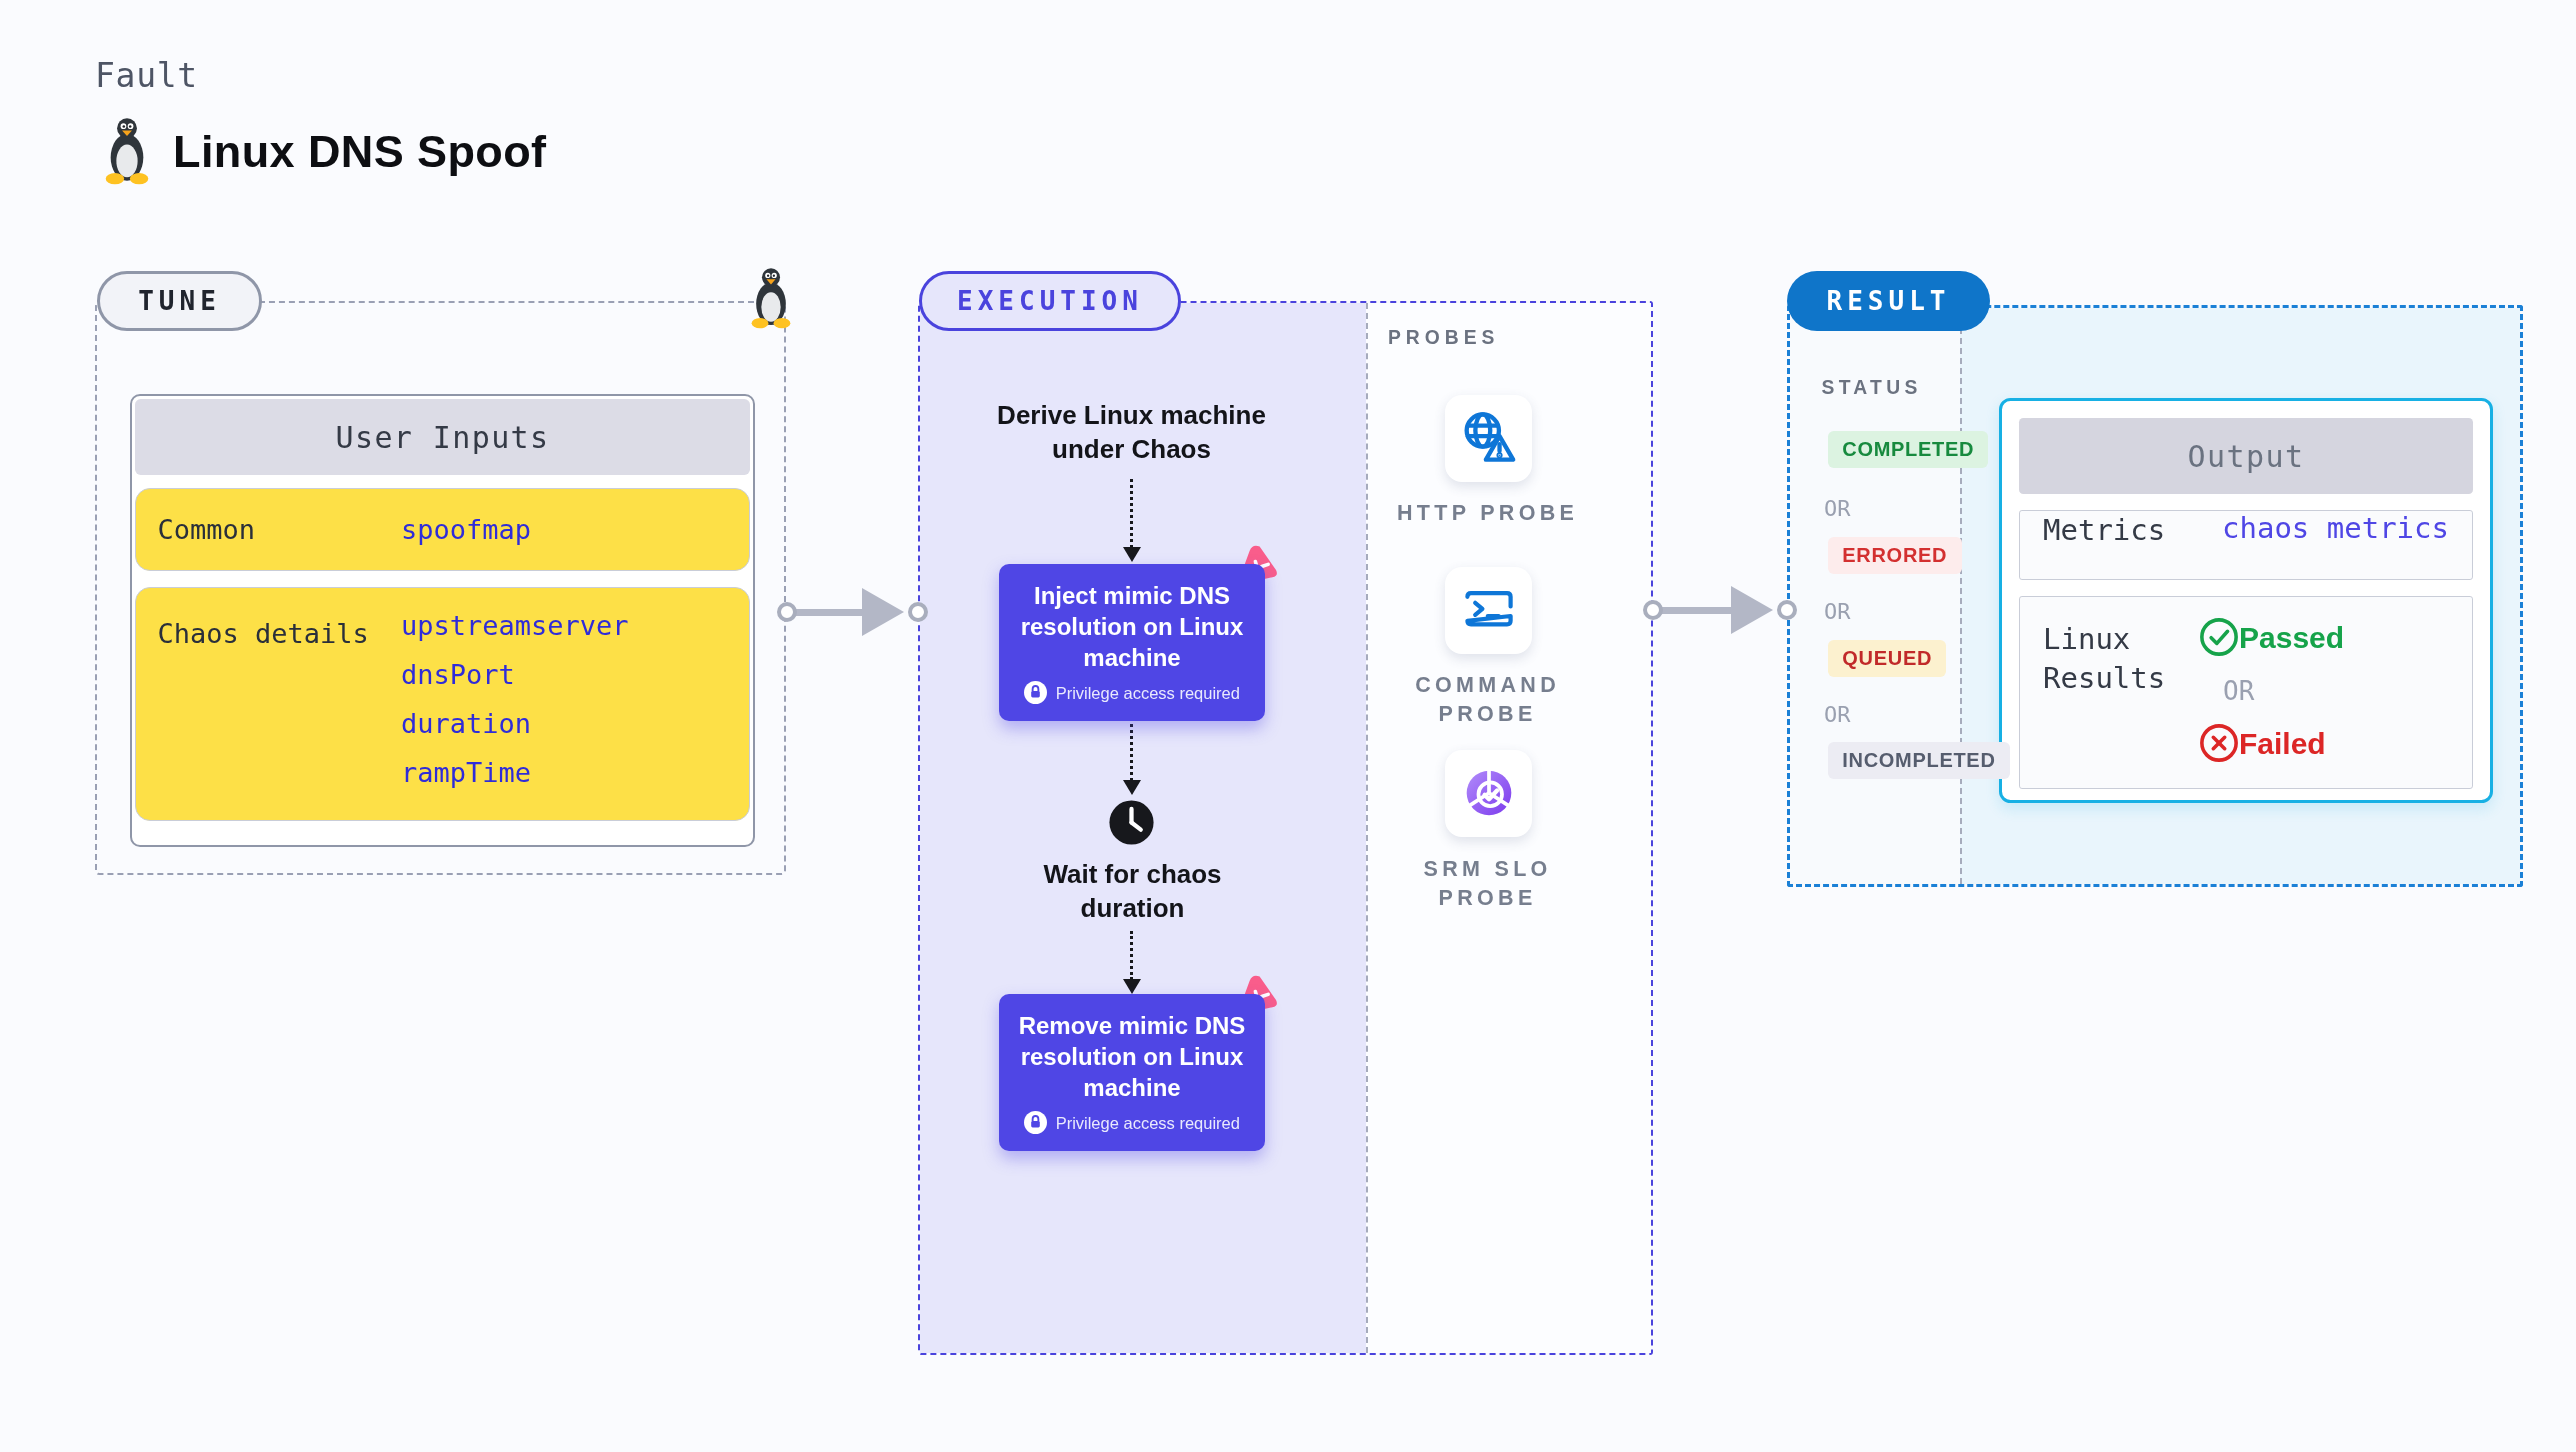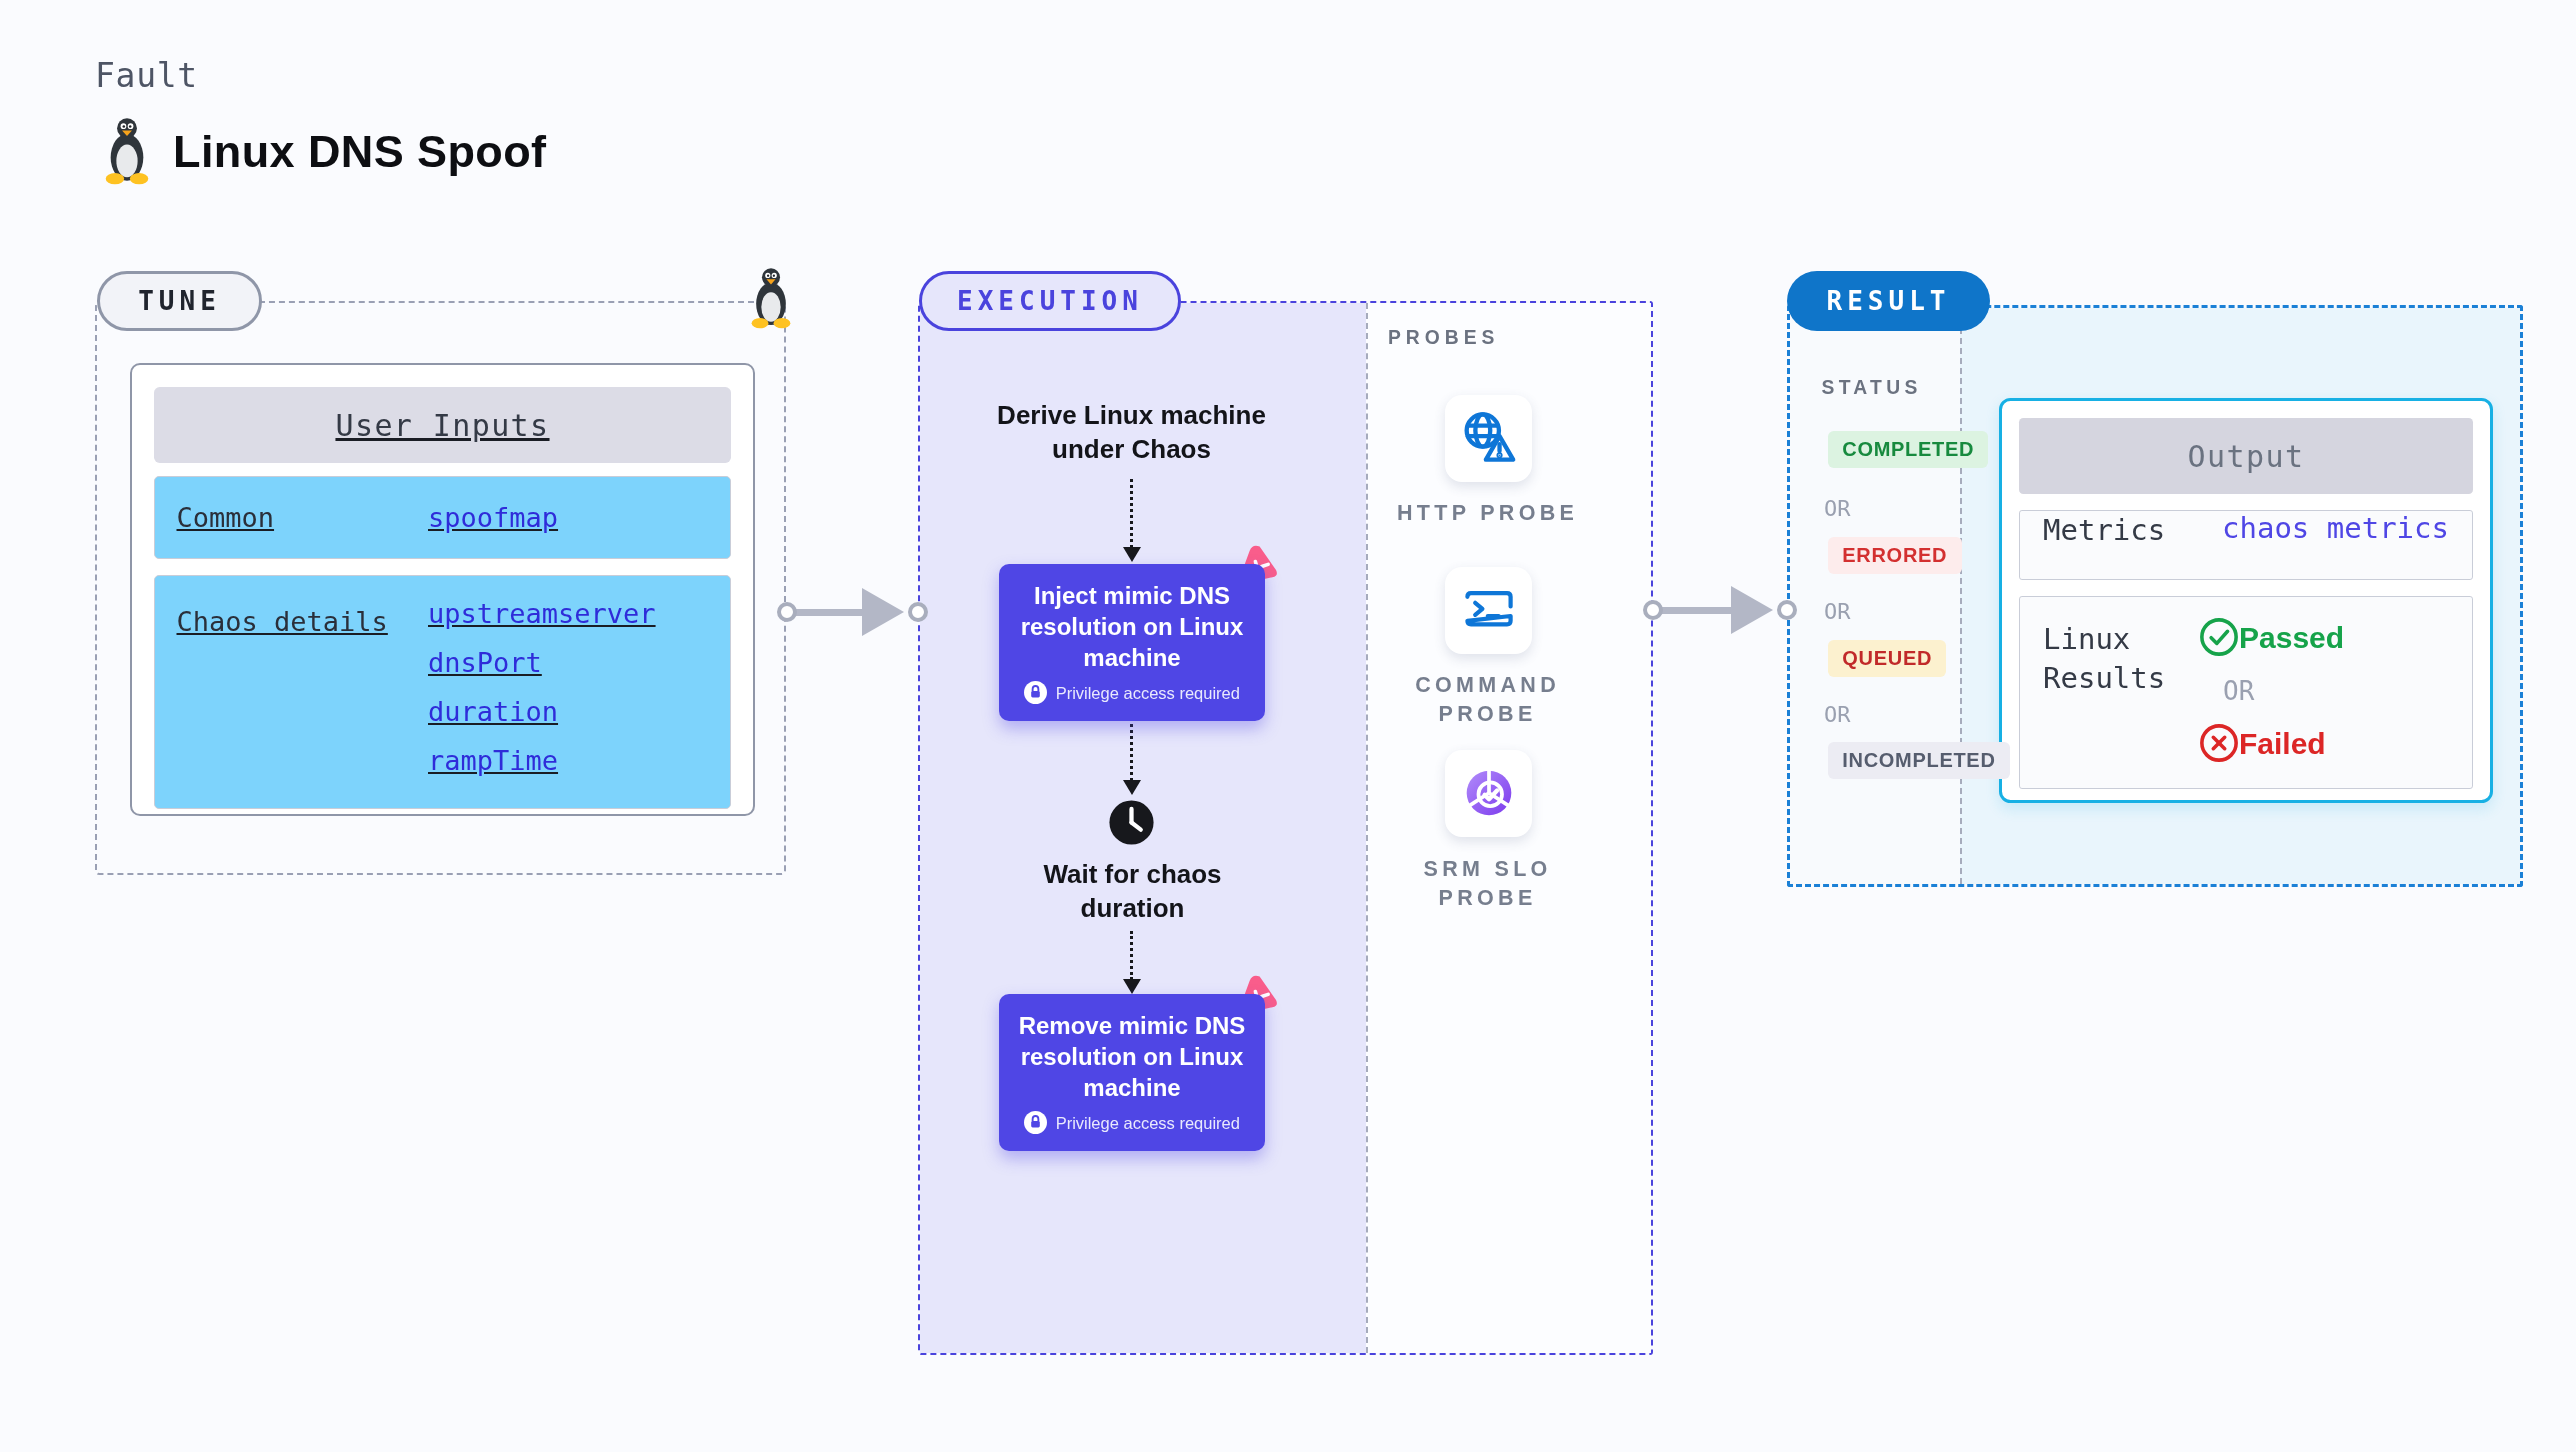--- a/index.html
+++ b/index.html
@@ -24,26 +24,26 @@
     border:3.6px solid #8f96a8; color:#20242e; }
   .pill-exec { left:919px; top:271px; width:262px; height:60px; background:#e6e6fb;
     border:3.6px solid #4a43dd; color:#4a43dd; }
   .pill-result { left:1787px; top:271px; width:203px; height:60px; background:#0f75c9;
     color:#ffffff; border:none; }
 
   
   .tune-box { position:absolute; left:95px; top:301px; width:691px; height:574px;
     border:2.9px dashed #9aa0b4; border-radius:4.3px; background:transparent; }
   .tux-corner { position:absolute; left:751px; top:266px; z-index:31; }
-  .ui-card { position:absolute; left:130px; top:363px; width:625px; height:453px;
-    background:#ffffff; border:2.9px solid #8f96a8; border-radius:10px; padding:22px; z-index:5;text-decoration:underline; }
+  .ui-card { position:absolute; left:130px; top:394px; width:625px; height:453px;
+    background:#ffffff; border:2.9px solid #8f96a8; border-radius:10px; padding:3px; z-index:5; }
   .ui-card-header { height:76px; background:#dcdce6; border-radius:5.7px;
     display:flex; align-items:center; justify-content:center;
     font-family:"DejaVu Sans Mono",monospace; font-size:30px; color:#343a46; letter-spacing:1.4px; }
-  .ui-row { background:#7dd3fc; border:1.4px solid #c9cdd8; border-radius:5px; display:flex;gap:8px; }
+  .ui-row { background:#fde047; border:1.4px solid #c9cdd8; border-radius:15px; display:flex; }
   .ui-row-1 { margin-top:13px; height:83px; align-items:center; }
   .ui-row-2 { margin-top:15.8px; height:234px; align-items:flex-start; }
   .ui-row-label { font-family:"DejaVu Sans Mono",monospace; font-size:27px; color:#2a2f3a;
     padding-left:21.5px; width:265px; flex:none; }
   .ui-row-2 .ui-row-label { padding-top:30px; }
   .ui-value { font-family:"DejaVu Sans Mono",monospace; font-size:27px; color:#2f2cd9; }
   .ui-values-stack { padding-top:13px; display:flex; flex-direction:column; }
   .ui-values-stack .ui-value { height:49px; display:flex; align-items:center; }
 
   

